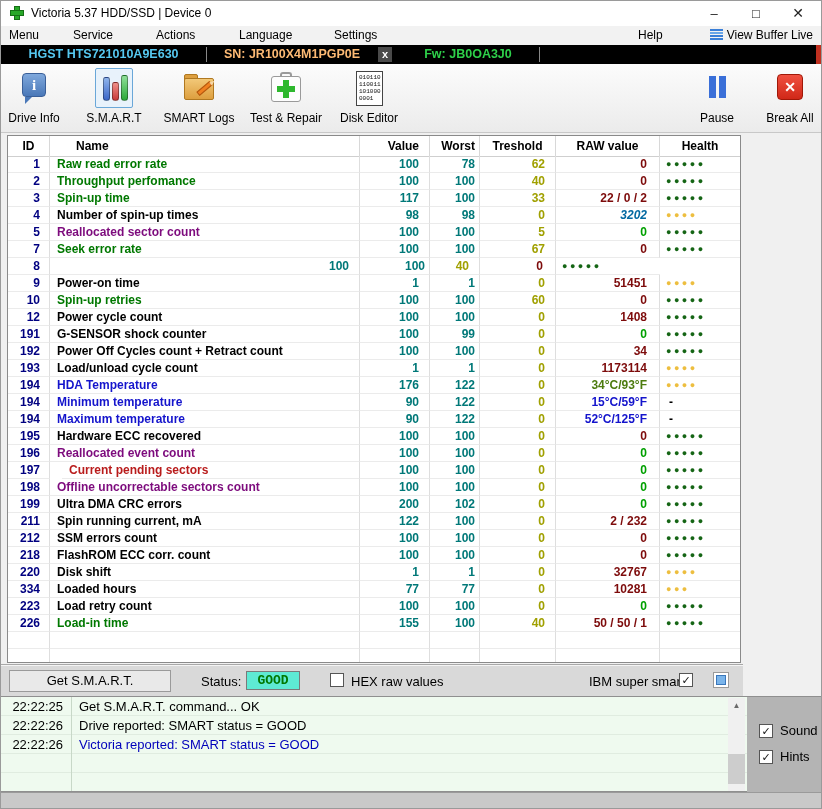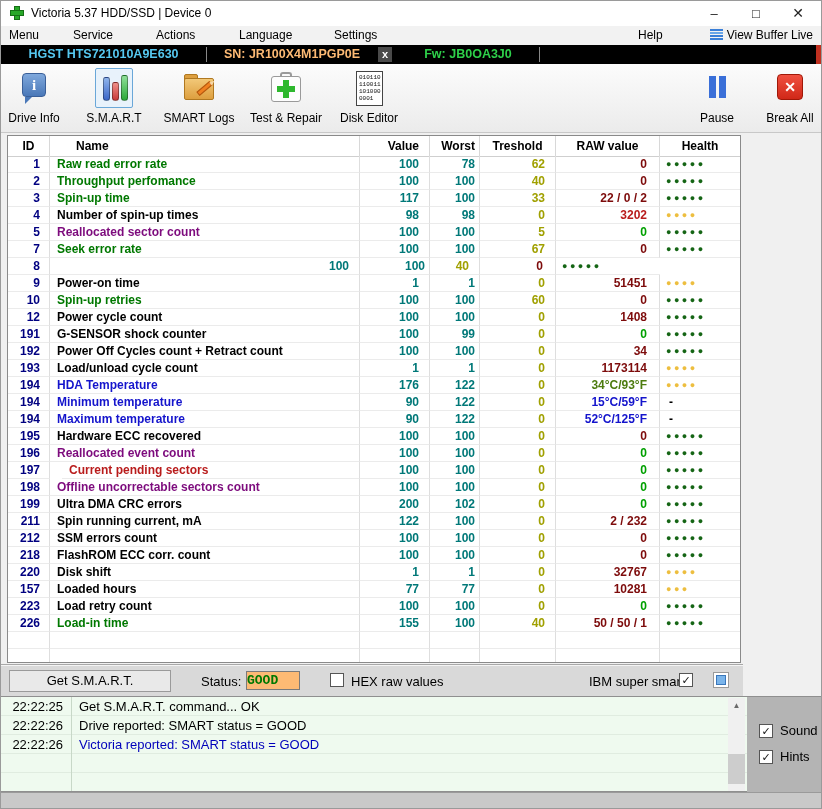--- a/index.html
+++ b/index.html
@@ -101,21 +101,21 @@
   .b-sleep { left:12px; top:85px; width:64px; height:24px; line-height:22px; }
   .b-recall { left:12px; top:147px; width:66px; height:24px; line-height:22px; }
   .b-passp { left:12px; top:538px; width:64px; height:23px; line-height:21px; }
   .mini { position:absolute; top:468px; width:32px; height:15px; background:#b8b8b8; border:1px solid #8f8f8f; color:#8a8a8a; font-size:10px; font-weight:bold; line-height:13px; text-align:center; border-radius:2px; }
   .b-wr{left:8px}.b-rd{left:44px}
 
   
   .status-strip { position:absolute; left:0; top:663px; width:742px; height:32px; background:#d9d9d9; border-top:1px solid #a8a8a8; box-shadow:inset 0 1px 0 #f4f4f4; font-size:13px; color:#000; }
   .b-getsmart { position:absolute; left:8px; top:5px; width:162px; height:22px; background:#e9e9e9; border:1px solid #9a9a9a; text-align:center; line-height:20px; font-size:13px; }
   .lbl-status { position:absolute; left:200px; top:9px; }
-  .badge-good { position:absolute; left:245px; top:6px; width:54px; height:19px; background:#fdba74; border:1px solid #7a7a7a; color:#007800; font-weight:bold; font-family:"Liberation Mono",monospace; font-size:13px; line-height:17px; }
+  .badge-good { position:absolute; left:245px; top:6px; width:54px; height:19px; background:#5eead4; border:1px solid #7a7a7a; color:#007800; font-weight:bold; font-family:"Liberation Mono",monospace; font-size:13px; text-align:center; line-height:17px; }
   .chk { width:14px; height:14px; background:#fff; border:1px solid #555; display:inline-block; text-align:center; line-height:12px; font-size:11px; color:#111; }
   .hex-box { position:absolute; left:329px; top:8px; }
   .lbl-hex { position:absolute; left:350px; top:9px; }
   .lbl-ibm { position:absolute; left:588px; top:9px; }
   .ibm-box { position:absolute; left:678px; top:8px; }
   .blue-sq { position:absolute; left:712px; top:7px; width:16px; height:16px; background:#fff; border:1px solid #9a9a9a; }
   .blue-sq i { position:absolute; left:2px; top:2px; width:10px; height:10px; background:#7ab4ea; border:1px solid #3a77bb; display:block; }
 
   
   .log-area { position:absolute; left:0; top:695px; width:746px; height:96px; background:#effaef; border-top:1px solid #8f8f8f; border-bottom:1px solid #8f8f8f; overflow:hidden; }
@@ -269,21 +269,21 @@
           <div class="cell c-thr">33</div>
           <div class="cell c-raw" style="color: rgb(125, 11, 11);">22 / 0 / 2</div>
           <div class="cell c-health hdots" style="color: rgb(21, 101, 21);">●●●●●</div>
         </div>
         <div class="tr tgrid">
           <div class="cell c-id">4</div>
           <div class="cell c-name" style="color: rgb(0, 0, 0);">Number of spin-up times</div>
           <div class="cell c-val">98</div>
           <div class="cell c-worst">98</div>
           <div class="cell c-thr">0</div>
-          <div class="cell c-raw" style="color: #b91c1c;">3202</div>
+          <div class="cell c-raw" style="color: #0369a1; font-style: italic;">3202</div>
           <div class="cell c-health hdots" style="color: rgb(237, 190, 63);">●●●●</div>
         </div>
         <div class="tr tgrid">
           <div class="cell c-id">5</div>
           <div class="cell c-name" style="color: rgb(125, 11, 125);">Reallocated sector count</div>
           <div class="cell c-val">100</div>
           <div class="cell c-worst">100</div>
           <div class="cell c-thr">5</div>
           <div class="cell c-raw" style="color: rgb(0, 160, 0);">0</div>
           <div class="cell c-health hdots" style="color: rgb(21, 101, 21);">●●●●●</div>
@@ -461,21 +461,21 @@
         <div class="tr tgrid">
           <div class="cell c-id">220</div>
           <div class="cell c-name" style="color: rgb(0, 0, 0);">Disk shift</div>
           <div class="cell c-val">1</div>
           <div class="cell c-worst">1</div>
           <div class="cell c-thr">0</div>
           <div class="cell c-raw" style="color: rgb(125, 11, 11);">32767</div>
           <div class="cell c-health hdots" style="color: rgb(237, 190, 63);">●●●●</div>
         </div>
         <div class="tr tgrid">
-          <div class="cell c-id">157</div>
+          <div class="cell c-id">334</div>
           <div class="cell c-name" style="color: rgb(0, 0, 0);">Loaded hours</div>
           <div class="cell c-val">77</div>
           <div class="cell c-worst">77</div>
           <div class="cell c-thr">0</div>
           <div class="cell c-raw" style="color: rgb(125, 11, 11);">10281</div>
           <div class="cell c-health hdots" style="color: rgb(237, 190, 63);">●●●</div>
         </div>
         <div class="tr tgrid">
           <div class="cell c-id">223</div>
           <div class="cell c-name" style="color: rgb(0, 0, 0);">Load retry count</div>

